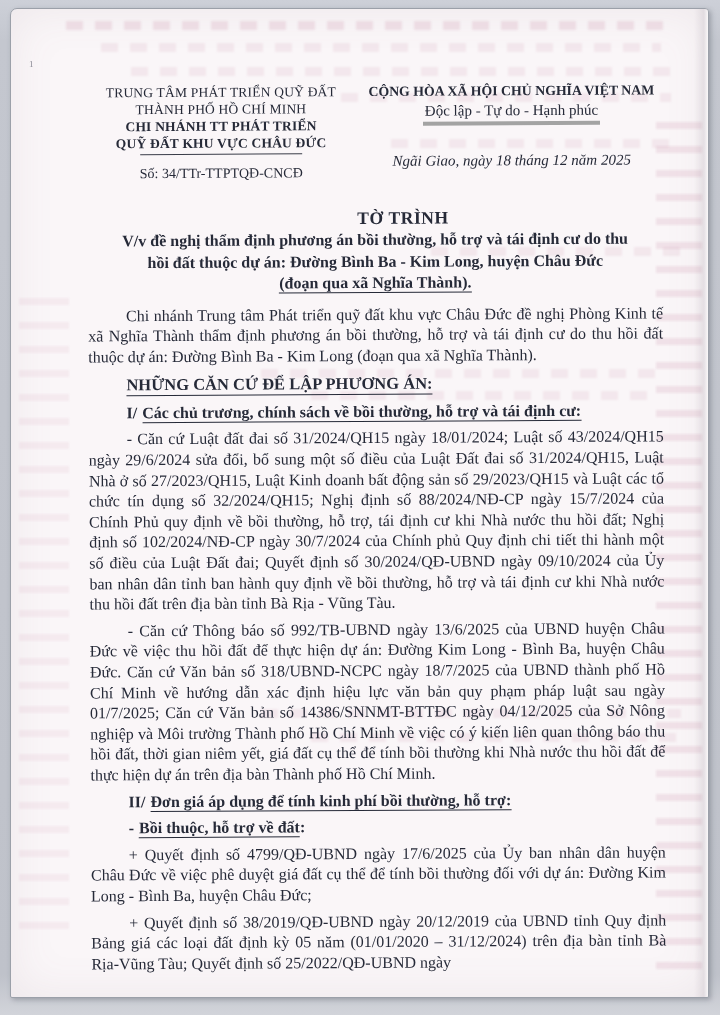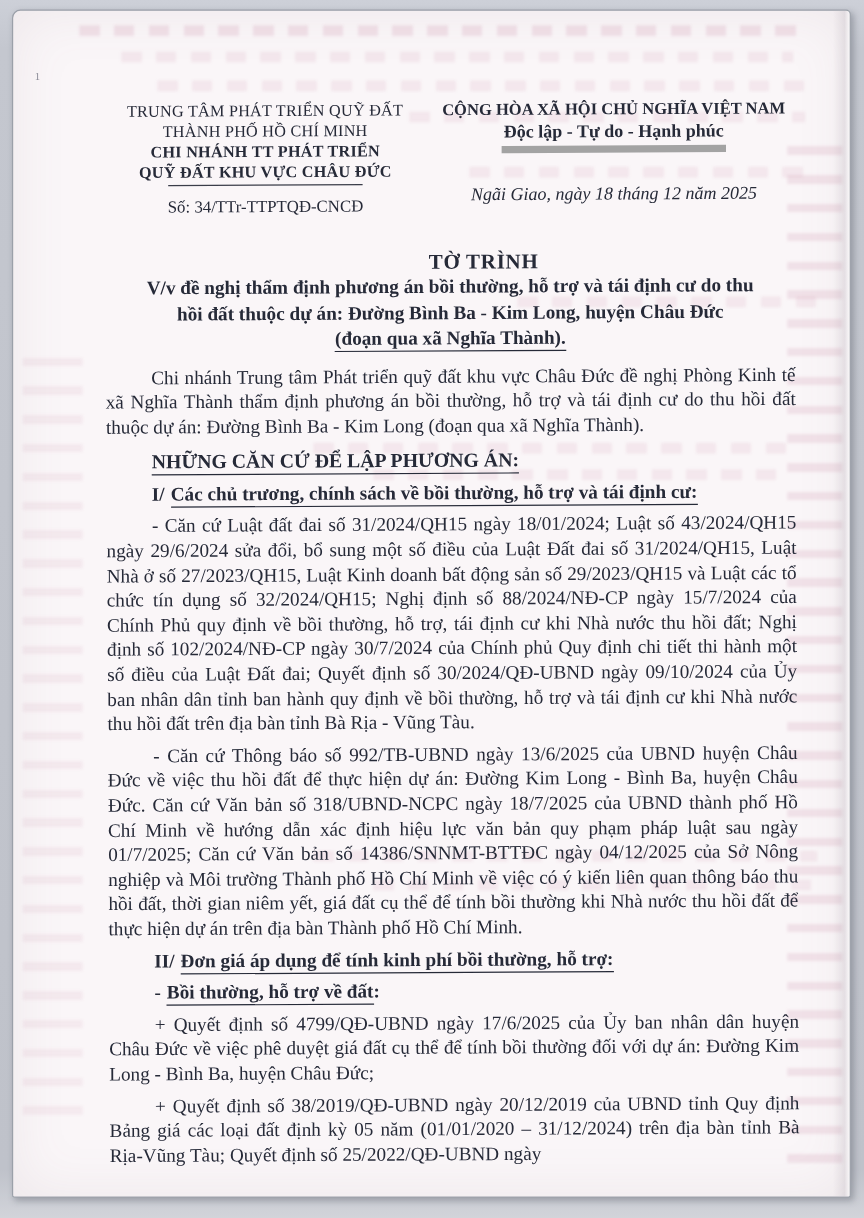--- a/index.html
+++ b/index.html
@@ -41,22 +41,22 @@
 
   .hdr { display: flex; }
   .hdr-left { width: 268px; text-align: center; flex: none; }
   .hdr-right { flex: 1; text-align: center; padding-left: 6px; }
   .org-sup { font-size: 13.5px; line-height: 17px; letter-spacing: .2px; }
   .org-name { font-size: 13.5px; line-height: 17px; font-weight: bold; letter-spacing: .2px; }
   .org-rule { width: 162px; border-top: 1px solid #3a3d49; margin: 2px auto 0; }
   .doc-no { font-size: 14px; margin-top: 11px; }
   .motto-1 { font-size: 13.8px; font-weight: bold; line-height: 17px; }
   .motto-2 { margin-top: 2px; }
-  .motto-2 span { display:inline-block; font-size: 15px; font-weight: bold;
-    border-bottom: 6px solid #a3a3a3; padding: 0 2px 2px; }
+  .motto-2 span { display:inline-block; font-size: 15px; font-weight: normal;
+    border-bottom: 4px solid #a3a3a3; padding: 0 2px 2px; }
   .place-date { font-size: 15px; font-style: italic; margin-top: 27px; }
 
   .title-block { text-align: center; margin-top: 27px; }
   .doc-title { font-size: 17.5px; font-weight: bold; letter-spacing: .6px; transform: translateX(28px); }
   .doc-sub { font-size: 16px; font-weight: bold; line-height: 21.5px; }
   .doc-sub:first-of-type { margin-top: 4px; }
   .u { border-bottom: 1.4px solid #262a38; padding-bottom: 1px; }
 
   .bodytext { margin-top: 11px; font-size: 16px; line-height: 20.6px; text-align: justify; }
   .para { margin: 0 0 6px; text-indent: 38px; }
@@ -116,21 +116,21 @@
         <p class="h-main"><span class="u">NHỮNG CĂN CỨ ĐỂ LẬP PHƯƠNG ÁN:</span></p>
 
         <p class="h-sec"><span class="pfx">I/</span><span class="u">Các chủ trương, chính sách về bồi thường, hỗ trợ và tái định cư:</span></p>
 
         <p class="para">- Căn cứ Luật đất đai số 31/2024/QH15 ngày 18/01/2024; Luật số 43/2024/QH15 ngày 29/6/2024 sửa đổi, bổ sung một số điều của Luật Đất đai số 31/2024/QH15, Luật Nhà ở số 27/2023/QH15, Luật Kinh doanh bất động sản số 29/2023/QH15 và Luật các tổ chức tín dụng số 32/2024/QH15; Nghị định số 88/2024/NĐ-CP ngày 15/7/2024 của Chính Phủ quy định về bồi thường, hỗ trợ, tái định cư khi Nhà nước thu hồi đất; Nghị định số 102/2024/NĐ-CP ngày 30/7/2024 của Chính phủ Quy định chi tiết thi hành một số điều của Luật Đất đai; Quyết định số 30/2024/QĐ-UBND ngày 09/10/2024 của Ủy ban nhân dân tỉnh ban hành quy định về bồi thường, hỗ trợ và tái định cư khi Nhà nước thu hồi đất trên địa bàn tỉnh Bà Rịa - Vũng Tàu.</p>
 
         <p class="para">- Căn cứ Thông báo số 992/TB-UBND ngày 13/6/2025 của UBND huyện Châu Đức về việc thu hồi đất để thực hiện dự án: Đường Kim Long - Bình Ba, huyện Châu Đức. Căn cứ Văn bản số 318/UBND-NCPC ngày 18/7/2025 của UBND thành phố Hồ Chí Minh về hướng dẫn xác định hiệu lực văn bản quy phạm pháp luật sau ngày 01/7/2025; Căn cứ Văn bản số 14386/SNNMT-BTTĐC ngày 04/12/2025 của Sở Nông nghiệp và Môi trường Thành phố Hồ Chí Minh về việc có ý kiến liên quan thông báo thu hồi đất, thời gian niêm yết, giá đất cụ thể để tính bồi thường khi Nhà nước thu hồi đất để thực hiện dự án trên địa bàn Thành phố Hồ Chí Minh.</p>
 
         <p class="h-sec"><span class="pfx">II/</span><span class="u">Đơn giá áp dụng để tính kinh phí bồi thường, hỗ trợ:</span></p>
 
-        <p class="h-sec"><span class="pfx">-</span><span class="u">Bồi thường, hỗ trợ về đất</span><span>:</span></p>
+        <p class="h-sec"><span class="pfx">-</span><span class="u">Bồi thuộc, hỗ trợ về đất</span><span>:</span></p>
 
         <p class="para">+ Quyết định số 4799/QĐ-UBND ngày 17/6/2025 của Ủy ban nhân dân huyện Châu Đức về việc phê duyệt giá đất cụ thể để tính bồi thường đối với dự án: Đường Kim Long - Bình Ba, huyện Châu Đức;</p>
 
         <p class="para">+ Quyết định số 38/2019/QĐ-UBND ngày 20/12/2019 của UBND tỉnh Quy định Bảng giá các loại đất định kỳ 05 năm (01/01/2020 – 31/12/2024) trên địa bàn tỉnh Bà Rịa-Vũng Tàu; Quyết định số 25/2022/QĐ-UBND ngày</p>
       </div>
 
     </div>
   </div>
 </div>
 

